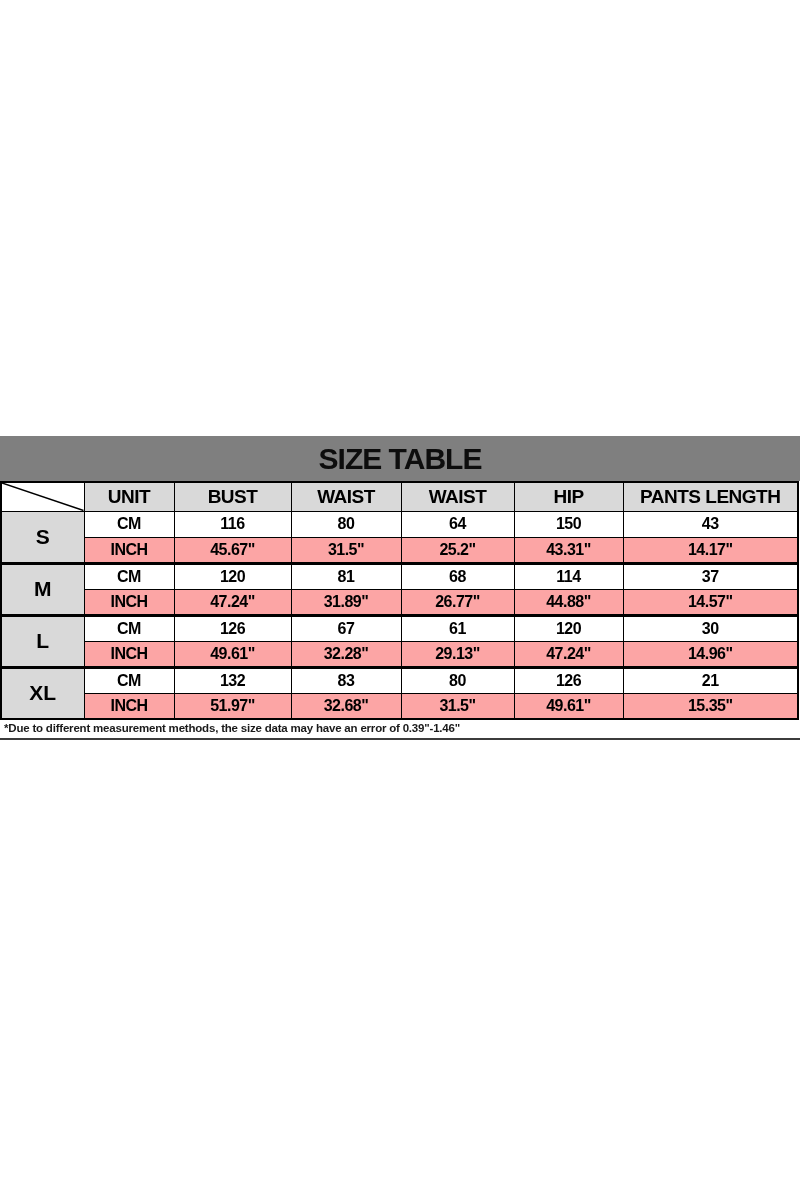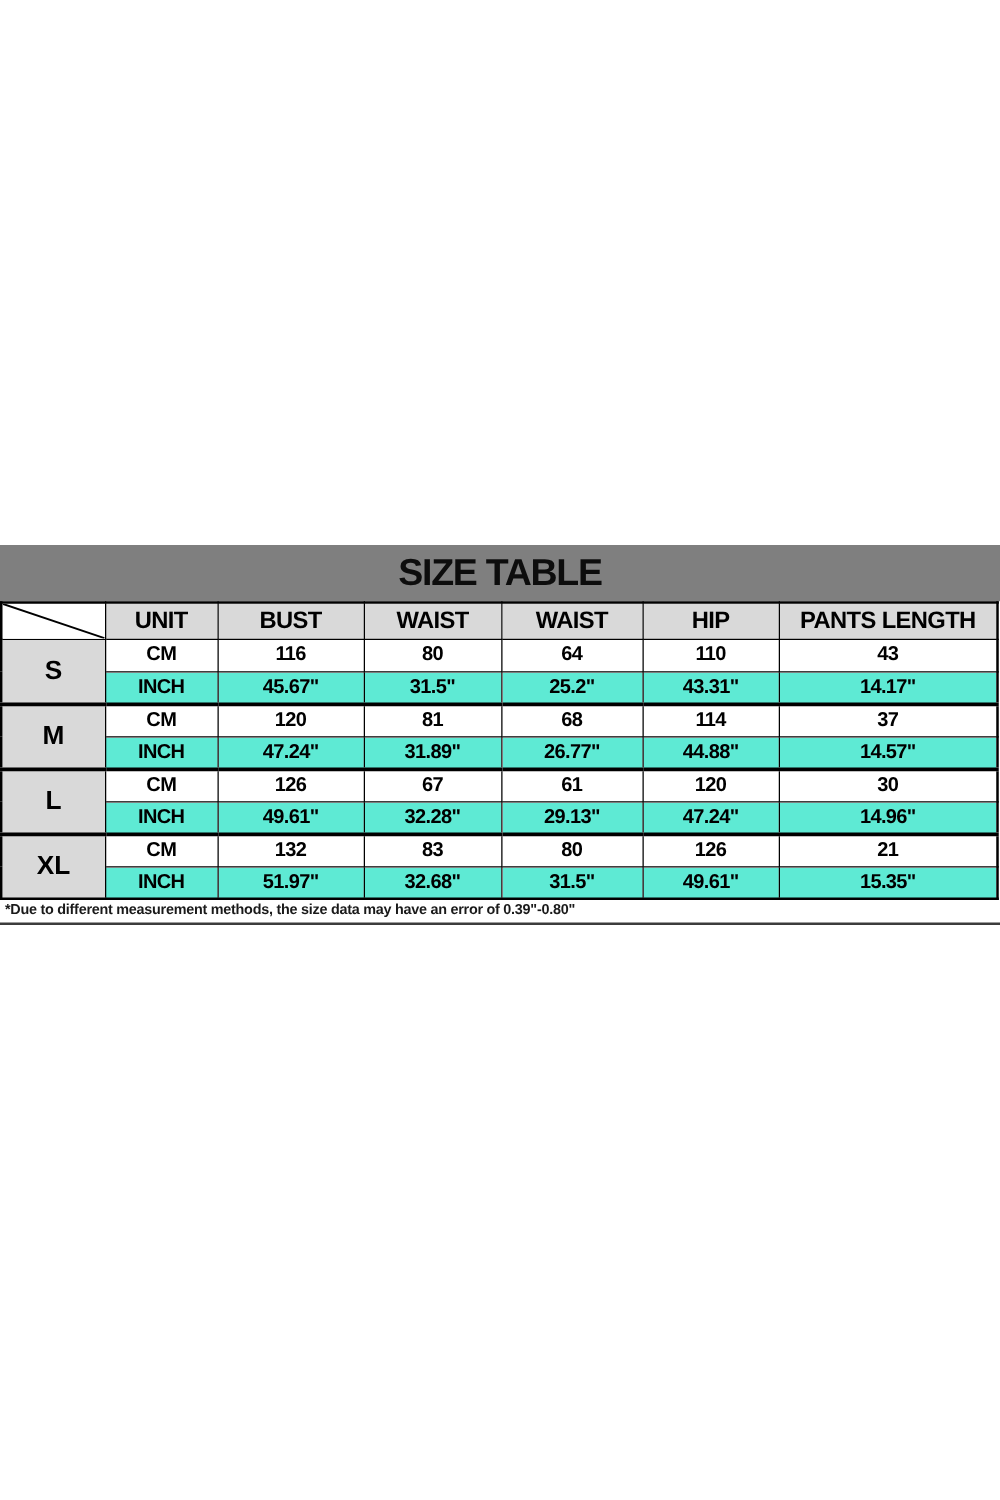--- a/index.html
+++ b/index.html
@@ -62,21 +62,21 @@
     width: 100%; height: 100%;
     display: block;
   }
   tbody tr { height: 26px; }
   tbody td {
     background: #ffffff;
     font-size: 16px;
     font-weight: bold;
     letter-spacing: -0.5px;
   }
-  tbody tr.inch-row td { background: #5eead4; }
+  tbody tr.inch-row td { background: #fca5a5; }
   tbody th.size-label {
     background: #d9d9d9;
     font-size: 21px;
     font-weight: bold;
   }
   tbody tr.group-start td,
   tbody tr.group-start th { border-top: 3px solid #000; }
   .footnote {
     margin-top: 2px;
     padding-left: 4px;
@@ -125,21 +125,21 @@
           <th>PANTS LENGTH</th>
         </tr>
       </thead>
       <tbody>
         <tr class="cm-row">
           <th class="size-label" rowspan="2">S</th>
           <td>CM</td>
           <td>116</td>
           <td>80</td>
           <td>64</td>
-          <td>110</td>
+          <td>150</td>
           <td>43</td>
         </tr>
         <tr class="inch-row">
           <td>INCH</td>
           <td>45.67"</td>
           <td>31.5"</td>
           <td>25.2"</td>
           <td>43.31"</td>
           <td>14.17"</td>
         </tr>
@@ -190,17 +190,17 @@
           <td>INCH</td>
           <td>51.97"</td>
           <td>32.68"</td>
           <td>31.5"</td>
           <td>49.61"</td>
           <td>15.35"</td>
         </tr>
       </tbody>
     </table>
 
-    <div class="footnote">*Due to different measurement methods, the size data may have an error of 0.39"-0.80"</div>
+    <div class="footnote">*Due to different measurement methods, the size data may have an error of 0.39"-1.46"</div>
     <div class="bottom-rule"></div>
 
   </div>
 </div>
 
 </body></html>

